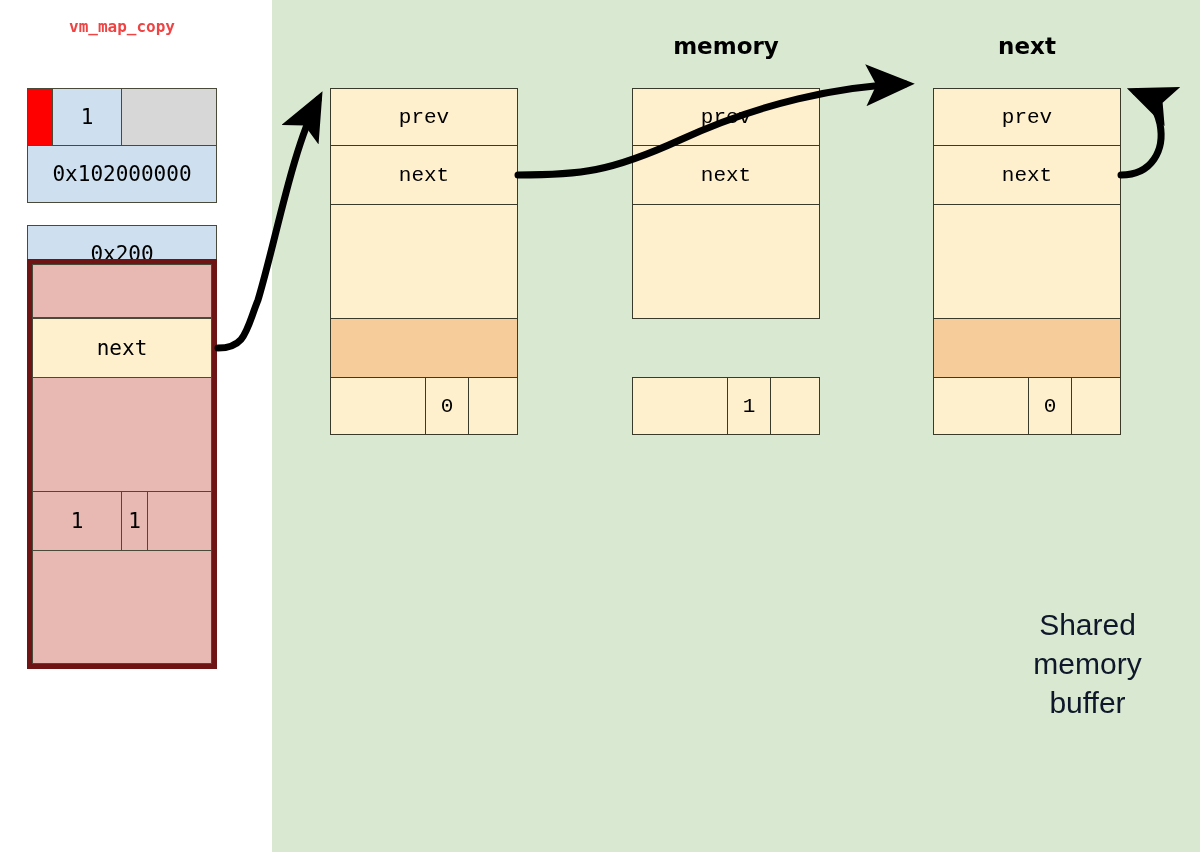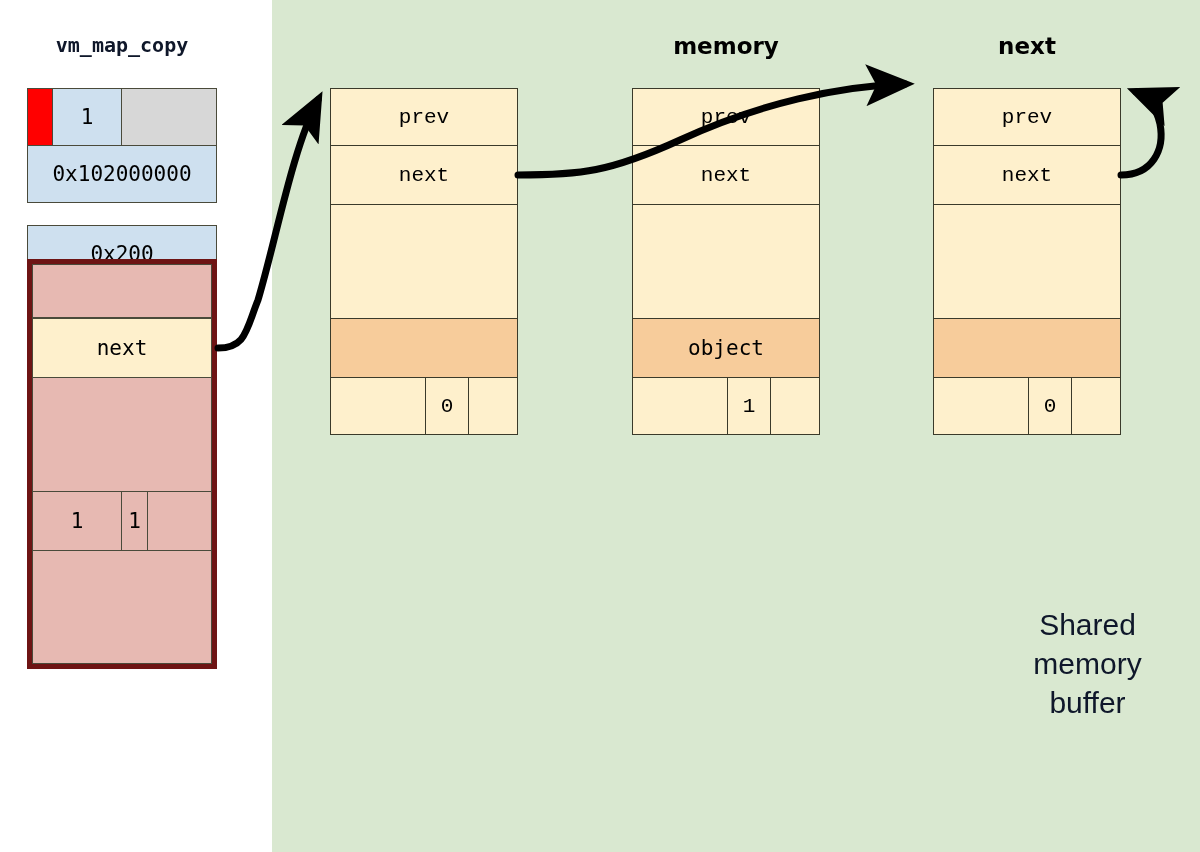--- a/index.html
+++ b/index.html
@@ -42,27 +42,27 @@
     font-family: "DejaVu Sans", sans-serif;
     font-weight: bold;
     font-size: 23px;
     color: #000;
     text-align: center;
     white-space: nowrap;
   }
   #title-vmmapcopy {
     position: absolute;
     left: 27px;
-    top: 33px;
+    top: 17px;
     width: 190px;
     text-align: center;
     font-family: "DejaVu Sans Mono", monospace;
     font-weight: bold;
-    font-size: 20px;
-    color: #0f172a;
+    font-size: 16px;
+    color: #ef4444;
     white-space: nowrap;
   }
   
   .cell {
     position: absolute;
     box-sizing: border-box;
     display: flex;
     align-items: center;
     justify-content: center;
     font-family: "DejaVu Sans Mono", monospace;
@@ -134,21 +134,20 @@
   <div class="cell node-cream b-dark" style="left:330px; top:204px; width:188px; height:115px;"></div>
   <div class="cell node-orange b-dark" style="left:330px; top:318px; width:188px; height:60px;"></div>
   <div class="cell node-cream b-dark" style="left:330px; top:377px; width:96px;  height:58px;"></div>
   <div class="cell node-cream b-dark" style="left:425px; top:377px; width:44px;  height:58px;">0</div>
   <div class="cell node-cream b-dark" style="left:468px; top:377px; width:50px;  height:58px;"></div>
 
   <div class="col-title" style="left:632px; top:33px; width:188px;">memory</div>
   <div class="cell node-cream b-dark" style="left:632px; top:88px;  width:188px; height:58px;">prev</div>
   <div class="cell node-cream b-dark" style="left:632px; top:145px; width:188px; height:60px;">next</div>
   <div class="cell node-cream b-dark" style="left:632px; top:204px; width:188px; height:115px;"></div>
-  <div class="cell node-orange b-dark" style="left:632px; top:318px; width:188px; height:60px;">object</div>
   <div class="cell node-cream b-dark" style="left:632px; top:377px; width:96px;  height:58px;"></div>
   <div class="cell node-cream b-dark" style="left:727px; top:377px; width:44px;  height:58px;">1</div>
   <div class="cell node-cream b-dark" style="left:770px; top:377px; width:50px;  height:58px;"></div>
 
   <div class="col-title" style="left:933px; top:33px; width:188px;">next</div>
   <div class="cell node-cream b-dark" style="left:933px; top:88px;  width:188px; height:58px;">prev</div>
   <div class="cell node-cream b-dark" style="left:933px; top:145px; width:188px; height:60px;">next</div>
   <div class="cell node-cream b-dark" style="left:933px; top:204px; width:188px; height:115px;"></div>
   <div class="cell node-orange b-dark" style="left:933px; top:318px; width:188px; height:60px;"></div>
   <div class="cell node-cream b-dark" style="left:933px; top:377px; width:96px;  height:58px;"></div>

